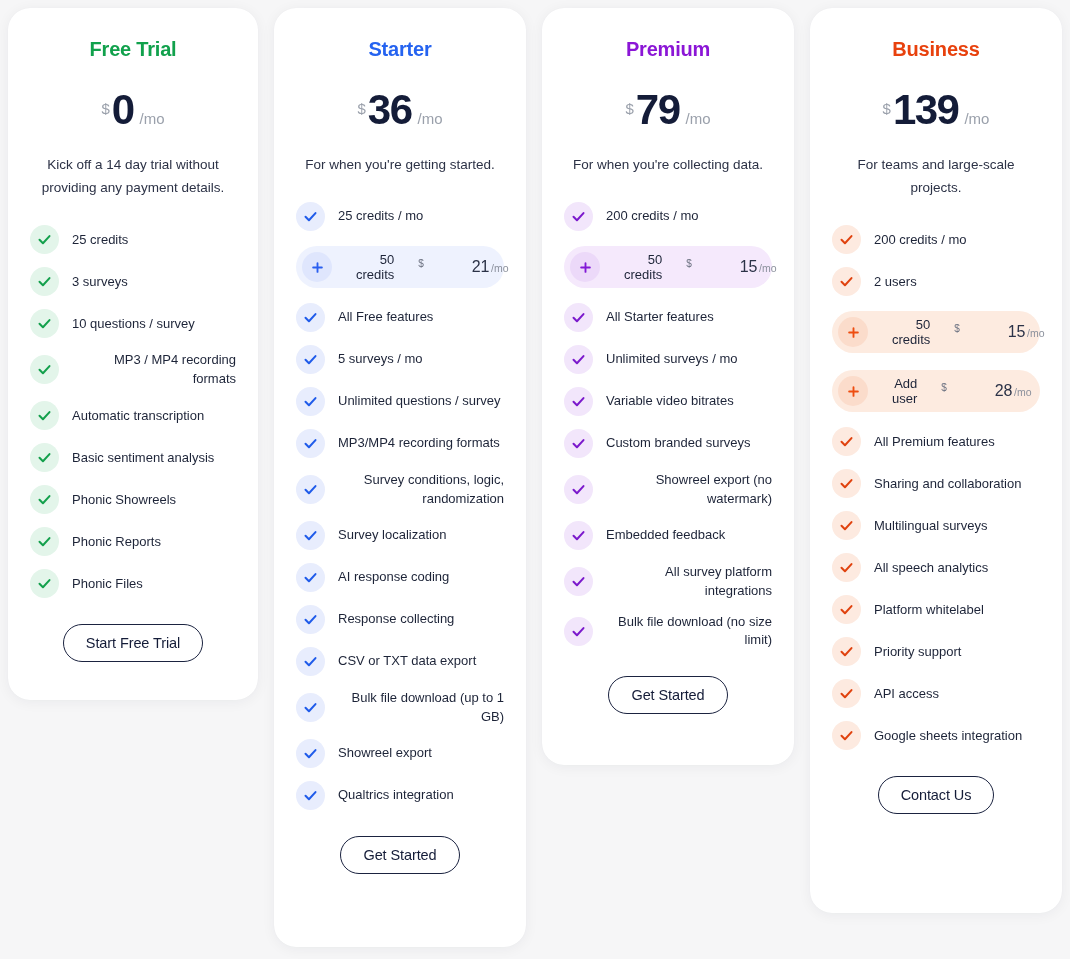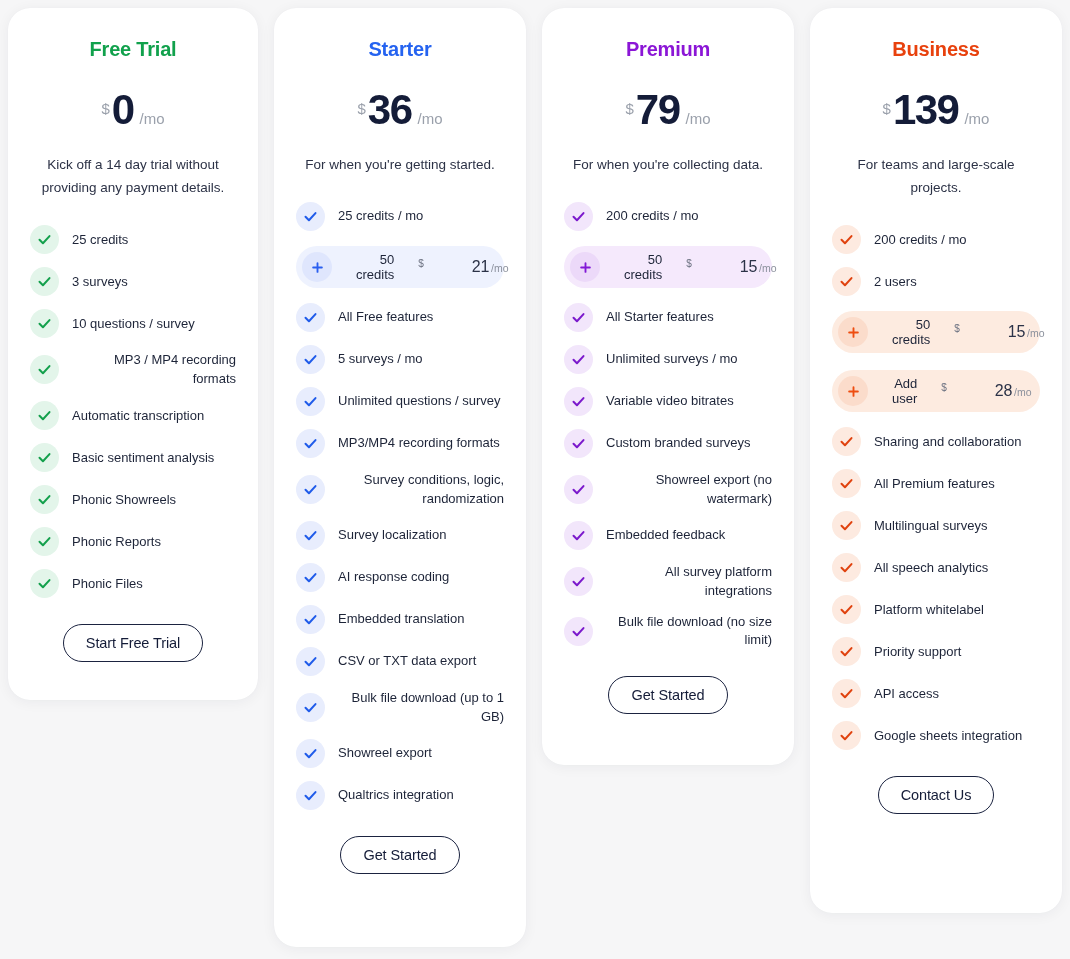--- a/index.html
+++ b/index.html
@@ -376,21 +376,21 @@
             </svg>
           </span>
         <span class="feature-text">AI response coding</span>
       </li>
       <li class="feature-item">
         <span class="check-badge">
             <svg viewBox="0 0 24 24" fill="none" stroke-width="3.2" stroke-linecap="round" stroke-linejoin="round">
               <path d="M4 12.5 L9.5 18 L20 6.5"></path>
             </svg>
           </span>
-        <span class="feature-text">Embedded translation</span>
+        <span class="feature-text">Response collecting</span>
       </li>
       <li class="feature-item">
         <span class="check-badge">
             <svg viewBox="0 0 24 24" fill="none" stroke-width="3.2" stroke-linecap="round" stroke-linejoin="round">
               <path d="M4 12.5 L9.5 18 L20 6.5"></path>
             </svg>
           </span>
         <span class="feature-text">CSV or TXT data export</span>
       </li>
       <li class="feature-item">
@@ -573,29 +573,29 @@
           <span class="num">28</span>
           <span class="per">/mo</span>
         </span>
       </li>
       <li class="feature-item">
         <span class="check-badge">
             <svg viewBox="0 0 24 24" fill="none" stroke-width="3.2" stroke-linecap="round" stroke-linejoin="round">
               <path d="M4 12.5 L9.5 18 L20 6.5"></path>
             </svg>
           </span>
+        <span class="feature-text">All Premium features</span>
+      </li>
+      <li class="feature-item">
+        <span class="check-badge">
+            <svg viewBox="0 0 24 24" fill="none" stroke-width="3.2" stroke-linecap="round" stroke-linejoin="round">
+              <path d="M4 12.5 L9.5 18 L20 6.5"></path>
+            </svg>
+          </span>
         <span class="feature-text">Sharing and collaboration</span>
-      </li>
-      <li class="feature-item">
-        <span class="check-badge">
-            <svg viewBox="0 0 24 24" fill="none" stroke-width="3.2" stroke-linecap="round" stroke-linejoin="round">
-              <path d="M4 12.5 L9.5 18 L20 6.5"></path>
-            </svg>
-          </span>
-        <span class="feature-text">All Premium features</span>
       </li>
       <li class="feature-item">
         <span class="check-badge">
             <svg viewBox="0 0 24 24" fill="none" stroke-width="3.2" stroke-linecap="round" stroke-linejoin="round">
               <path d="M4 12.5 L9.5 18 L20 6.5"></path>
             </svg>
           </span>
         <span class="feature-text">Multilingual surveys</span>
       </li>
       <li class="feature-item">

